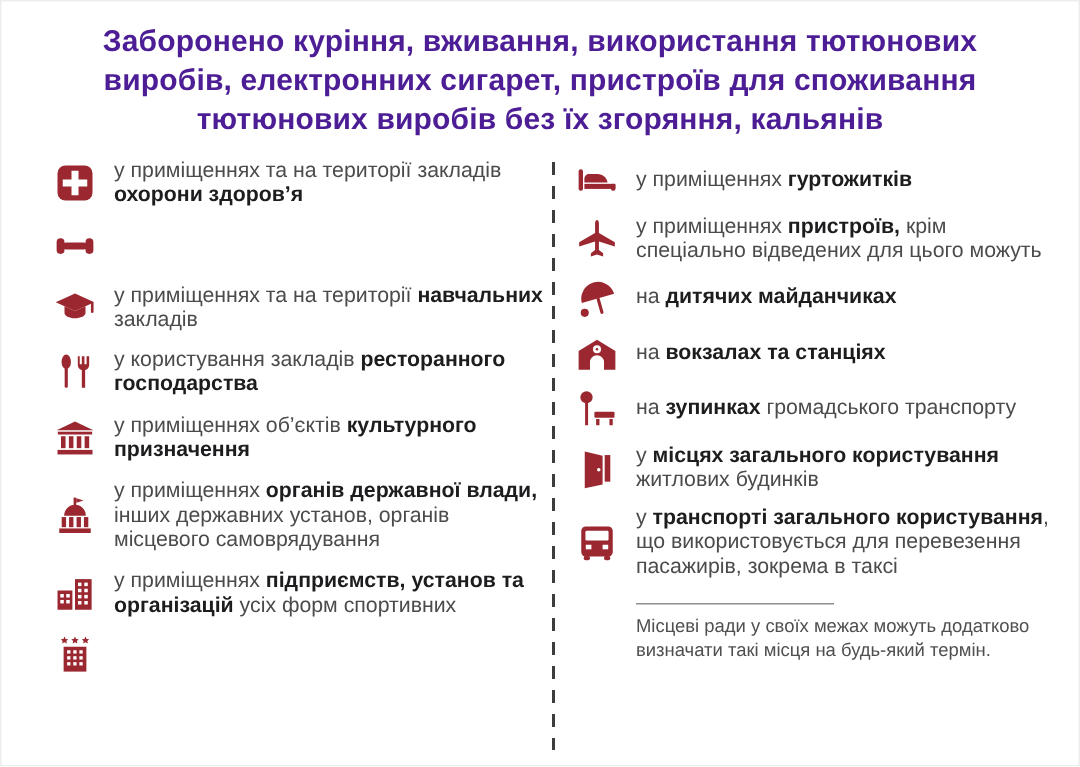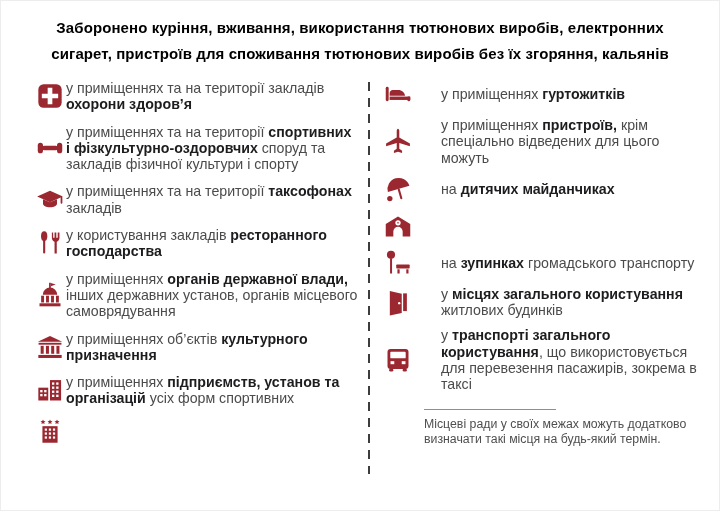--- a/index.html
+++ b/index.html
@@ -4,40 +4,40 @@
 <style>
   html,body{margin:0;padding:0;background:#fff;}
   .page{
     width:720px;height:511px;overflow:hidden;background:#fff;
     font-family:"Liberation Sans","DejaVu Sans",sans-serif;
     box-shadow:inset 0 0 0 1px #ededed;
     position:relative;
   }
   .title{
     margin:0 auto;padding-top:15px;max-width:650px;
-    text-align:center;font-size:15px;line-height:26px;font-weight:bold;
-    color:#000000;letter-spacing:.1px;
+    text-align:center;font-size:20px;line-height:26px;font-weight:bold;
+    color:#4c1d95;letter-spacing:.1px;
   }
   .content{display:flex;margin-top:13px;padding-left:34px;}
   .col{display:flex;flex-direction:column;}
   .col-left{width:330px;}
   .col-right{flex:1;padding-right:14px;}
   .divider{
     width:2px;flex:0 0 2px;margin:2px 12px 0 4px;height:392px;
     background:repeating-linear-gradient(to bottom,#3d3d3d 0 9px,transparent 9px 16px);
   }
-  .item{display:flex;align-items:center;}
+  .item{display:flex;align-items:center;gap:10px;}
   .col-left .item{margin-bottom:11px;}
   .col-right .item{margin-bottom:9px;}
   .icon{flex:0 0 32px;width:32px;display:flex;justify-content:center;align-items:center;}
   .icon svg{width:28px;height:28px;display:block;}
   .txt{
     margin:0;font-size:14.2px;line-height:16.3px;color:#4B4B4B;max-width:292px;
   }
-  .col-right .txt{max-width:300px;margin-left:27px;}
+  .col-right .txt{max-width:300px;}
   .txt .b{font-weight:bold;color:#1D1D1F;}
   .footnote{margin:7px 0 0 42px;max-width:300px;}
   .footnote-line{width:132px;height:0;border-top:1.4px solid #8f8f8f;margin-bottom:7px;}
   .footnote-text{margin:0;font-size:12.3px;line-height:15.5px;color:#4F4F4F;}
 </style>
 </head>
 <body>
 
 <div class="page">
   <h1 class="title">Заборонено куріння, вживання, використання тютюнових виробів, електронних сигарет, пристроїв для споживання тютюнових виробів без їх згоряння, кальянів</h1>
@@ -53,70 +53,69 @@
           <p class="txt"><span>у приміщеннях та на території закладів </span><span class="b">охорони здоров’я</span></p>
         </div>
         <div class="item">
           <span class="icon">
             <svg viewBox="0 0 24 24" fill="#9B2830">
               <rect x="1.5" y="7.5" width="4.5" height="9" rx="2.2"></rect>
               <rect x="18" y="7.5" width="4.5" height="9" rx="2.2"></rect>
               <rect x="5" y="10" width="14" height="4" rx="2"></rect>
             </svg>
           </span>
-          <p class="txt"><span>у приміщеннях та на території </span><span class="b">спортивних і фізкультурно-оздоровчих</span><span> споруд та закладів фізичної культури і спорту</span></p>
         </div>
         <div class="item">
           <span class="icon">
             <svg viewBox="0 0 24 24" fill="#9B2830">
               <polygon points="12,4 23,9 12,14 1,9"></polygon>
               <path d="M6 11.3v3.9c0 1.6 2.7 3 6 3s6-1.4 6-3v-3.9l-6 2.7z"></path>
               <rect x="21.1" y="9" width="1.5" height="6.2" rx="0.75"></rect>
             </svg>
           </span>
-          <p class="txt"><span>у приміщеннях та на території </span><span class="b">таксофонах</span><span> закладів</span></p>
+          <p class="txt"><span>у приміщеннях та на території </span><span class="b">навчальних</span><span> закладів</span></p>
         </div>
         <div class="item">
           <span class="icon">
             <svg viewBox="0 0 24 24" fill="#9B2830">
               <ellipse cx="7" cy="6.2" rx="2.7" ry="4.2"></ellipse>
               <rect x="6.1" y="9.5" width="1.8" height="11.5" rx="0.9"></rect>
               <path d="M13.6 3v4.8c0 1.5 1 2.8 2.3 3.1V21h1.9V10.9c1.3-.3 2.3-1.6 2.3-3.1V3h-1.5v4.6h-1.2V3h-1.5v4.6h-1.2V3z"></path>
             </svg>
           </span>
           <p class="txt"><span>у користування закладів </span><span class="b">ресторанного господарства</span></p>
+        </div>
+        <div class="item">
+          <span class="icon">
+            <svg viewBox="0 0 24 24" fill="#9B2830">
+              <polygon points="12,2.5 22.5,7.6 1.5,7.6"></polygon>
+              <rect x="2.2" y="8.4" width="19.6" height="1.6"></rect>
+              <rect x="4" y="11" width="2.6" height="6.8"></rect>
+              <rect x="8.5" y="11" width="2.6" height="6.8"></rect>
+              <rect x="13" y="11" width="2.6" height="6.8"></rect>
+              <rect x="17.5" y="11" width="2.6" height="6.8"></rect>
+              <rect x="2" y="18.8" width="20" height="2.6"></rect>
+            </svg>
+          </span>
+          <p class="txt"><span>у приміщеннях об’єктів </span><span class="b">культурного призначення</span></p>
         </div>
         <div class="item">
           <span class="icon">
             <svg viewBox="0 0 24 24" fill="#9B2830">
               <rect x="11.2" y="1.5" width="1.5" height="4.5"></rect>
               <path d="M12.7 1.8l4.2 1.3-4.2 1.3z"></path>
               <path d="M12 5.6a6.2 6.2 0 0 0-6.2 6.2h12.4A6.2 6.2 0 0 0 12 5.6z"></path>
               <rect x="4.4" y="12.6" width="2.5" height="5.8"></rect>
               <rect x="8.6" y="12.6" width="2.5" height="5.8"></rect>
               <rect x="12.9" y="12.6" width="2.5" height="5.8"></rect>
               <rect x="17.1" y="12.6" width="2.5" height="5.8"></rect>
               <rect x="3" y="19.1" width="18" height="2.6"></rect>
             </svg>
           </span>
           <p class="txt"><span>у приміщеннях </span><span class="b">органів державної влади,</span><span> інших державних установ, органів місцевого самоврядування</span></p>
-        </div>
-        <div class="item">
-          <span class="icon">
-            <svg viewBox="0 0 24 24" fill="#9B2830">
-              <polygon points="12,2.5 22.5,7.6 1.5,7.6"></polygon>
-              <rect x="2.2" y="8.4" width="19.6" height="1.6"></rect>
-              <rect x="4" y="11" width="2.6" height="6.8"></rect>
-              <rect x="8.5" y="11" width="2.6" height="6.8"></rect>
-              <rect x="13" y="11" width="2.6" height="6.8"></rect>
-              <rect x="17.5" y="11" width="2.6" height="6.8"></rect>
-              <rect x="2" y="18.8" width="20" height="2.6"></rect>
-            </svg>
-          </span>
-          <p class="txt"><span>у приміщеннях об’єктів </span><span class="b">культурного призначення</span></p>
         </div>
         <div class="item">
           <span class="icon">
             <svg viewBox="0 0 24 24" fill="#9B2830">
               <rect x="2" y="10" width="8.5" height="11"></rect>
               <rect x="12" y="3.5" width="9.5" height="17.5"></rect>
               <g fill="#fff">
                 <rect x="3.6" y="12" width="2" height="2"></rect>
                 <rect x="7" y="12" width="2" height="2"></rect>
                 <rect x="3.6" y="15.4" width="2" height="2"></rect>
@@ -191,20 +190,21 @@
             <p class="txt"><span>на </span><span class="b">дитячих майданчиках</span></p>
           </div>
           <div class="item">
             <span class="icon">
               <svg viewBox="0 0 24 24" fill="#9B2830">
                 <path d="M1.5 21V10.3L12 3.8l10.5 6.5V21H16v-4.3a4 4 0 0 0-8 0V21z"></path>
                 <circle cx="12" cy="9.3" r="2.3" fill="#fff"></circle>
                 <circle cx="12" cy="9.3" r="0.7" fill="#9B2830"></circle>
               </svg>
             </span>
+            <p class="txt"><span>на </span><span class="b">вокзалах та станціях</span></p>
           </div>
           <div class="item">
             <span class="icon">
               <svg viewBox="0 0 24 24" fill="#9B2830">
                 <circle cx="6" cy="5" r="3.5"></circle>
                 <rect x="5.2" y="8.2" width="1.7" height="12.8"></rect>
                 <rect x="10.5" y="13.3" width="11.5" height="3.4" rx="0.6"></rect>
                 <rect x="11.5" y="17.4" width="1.9" height="3.6"></rect>
                 <rect x="19.1" y="17.4" width="1.9" height="3.6"></rect>
               </svg>

